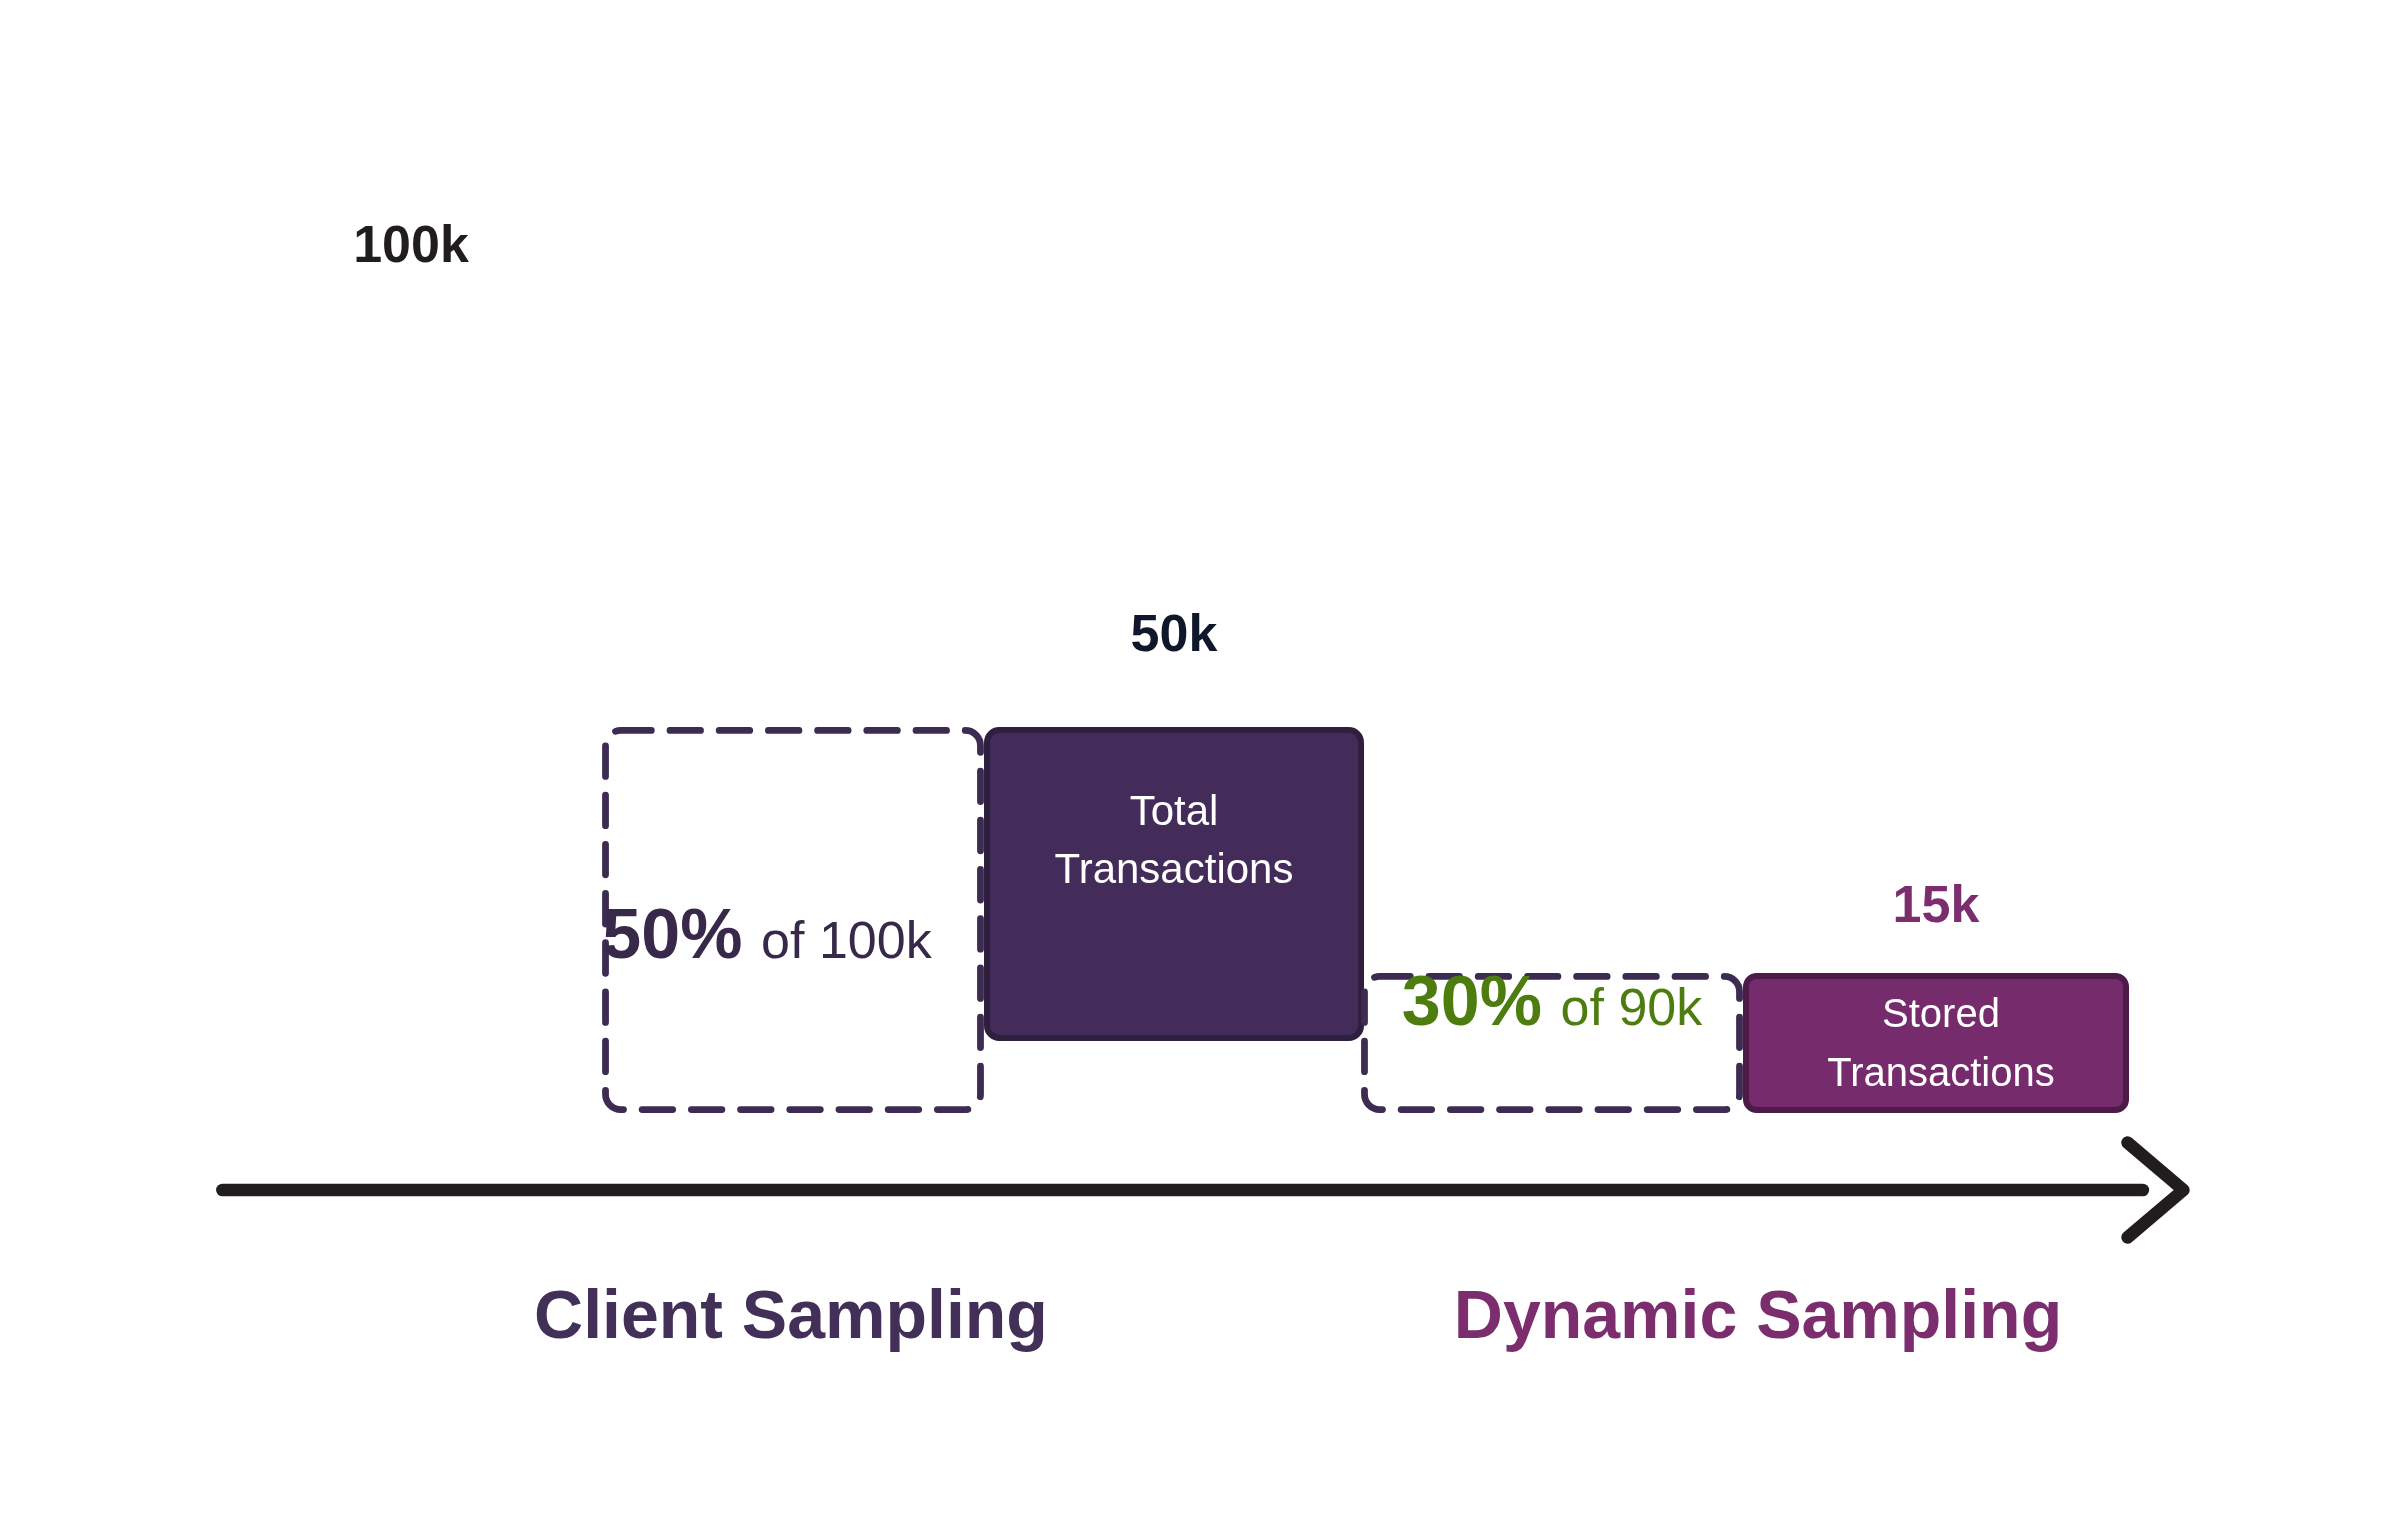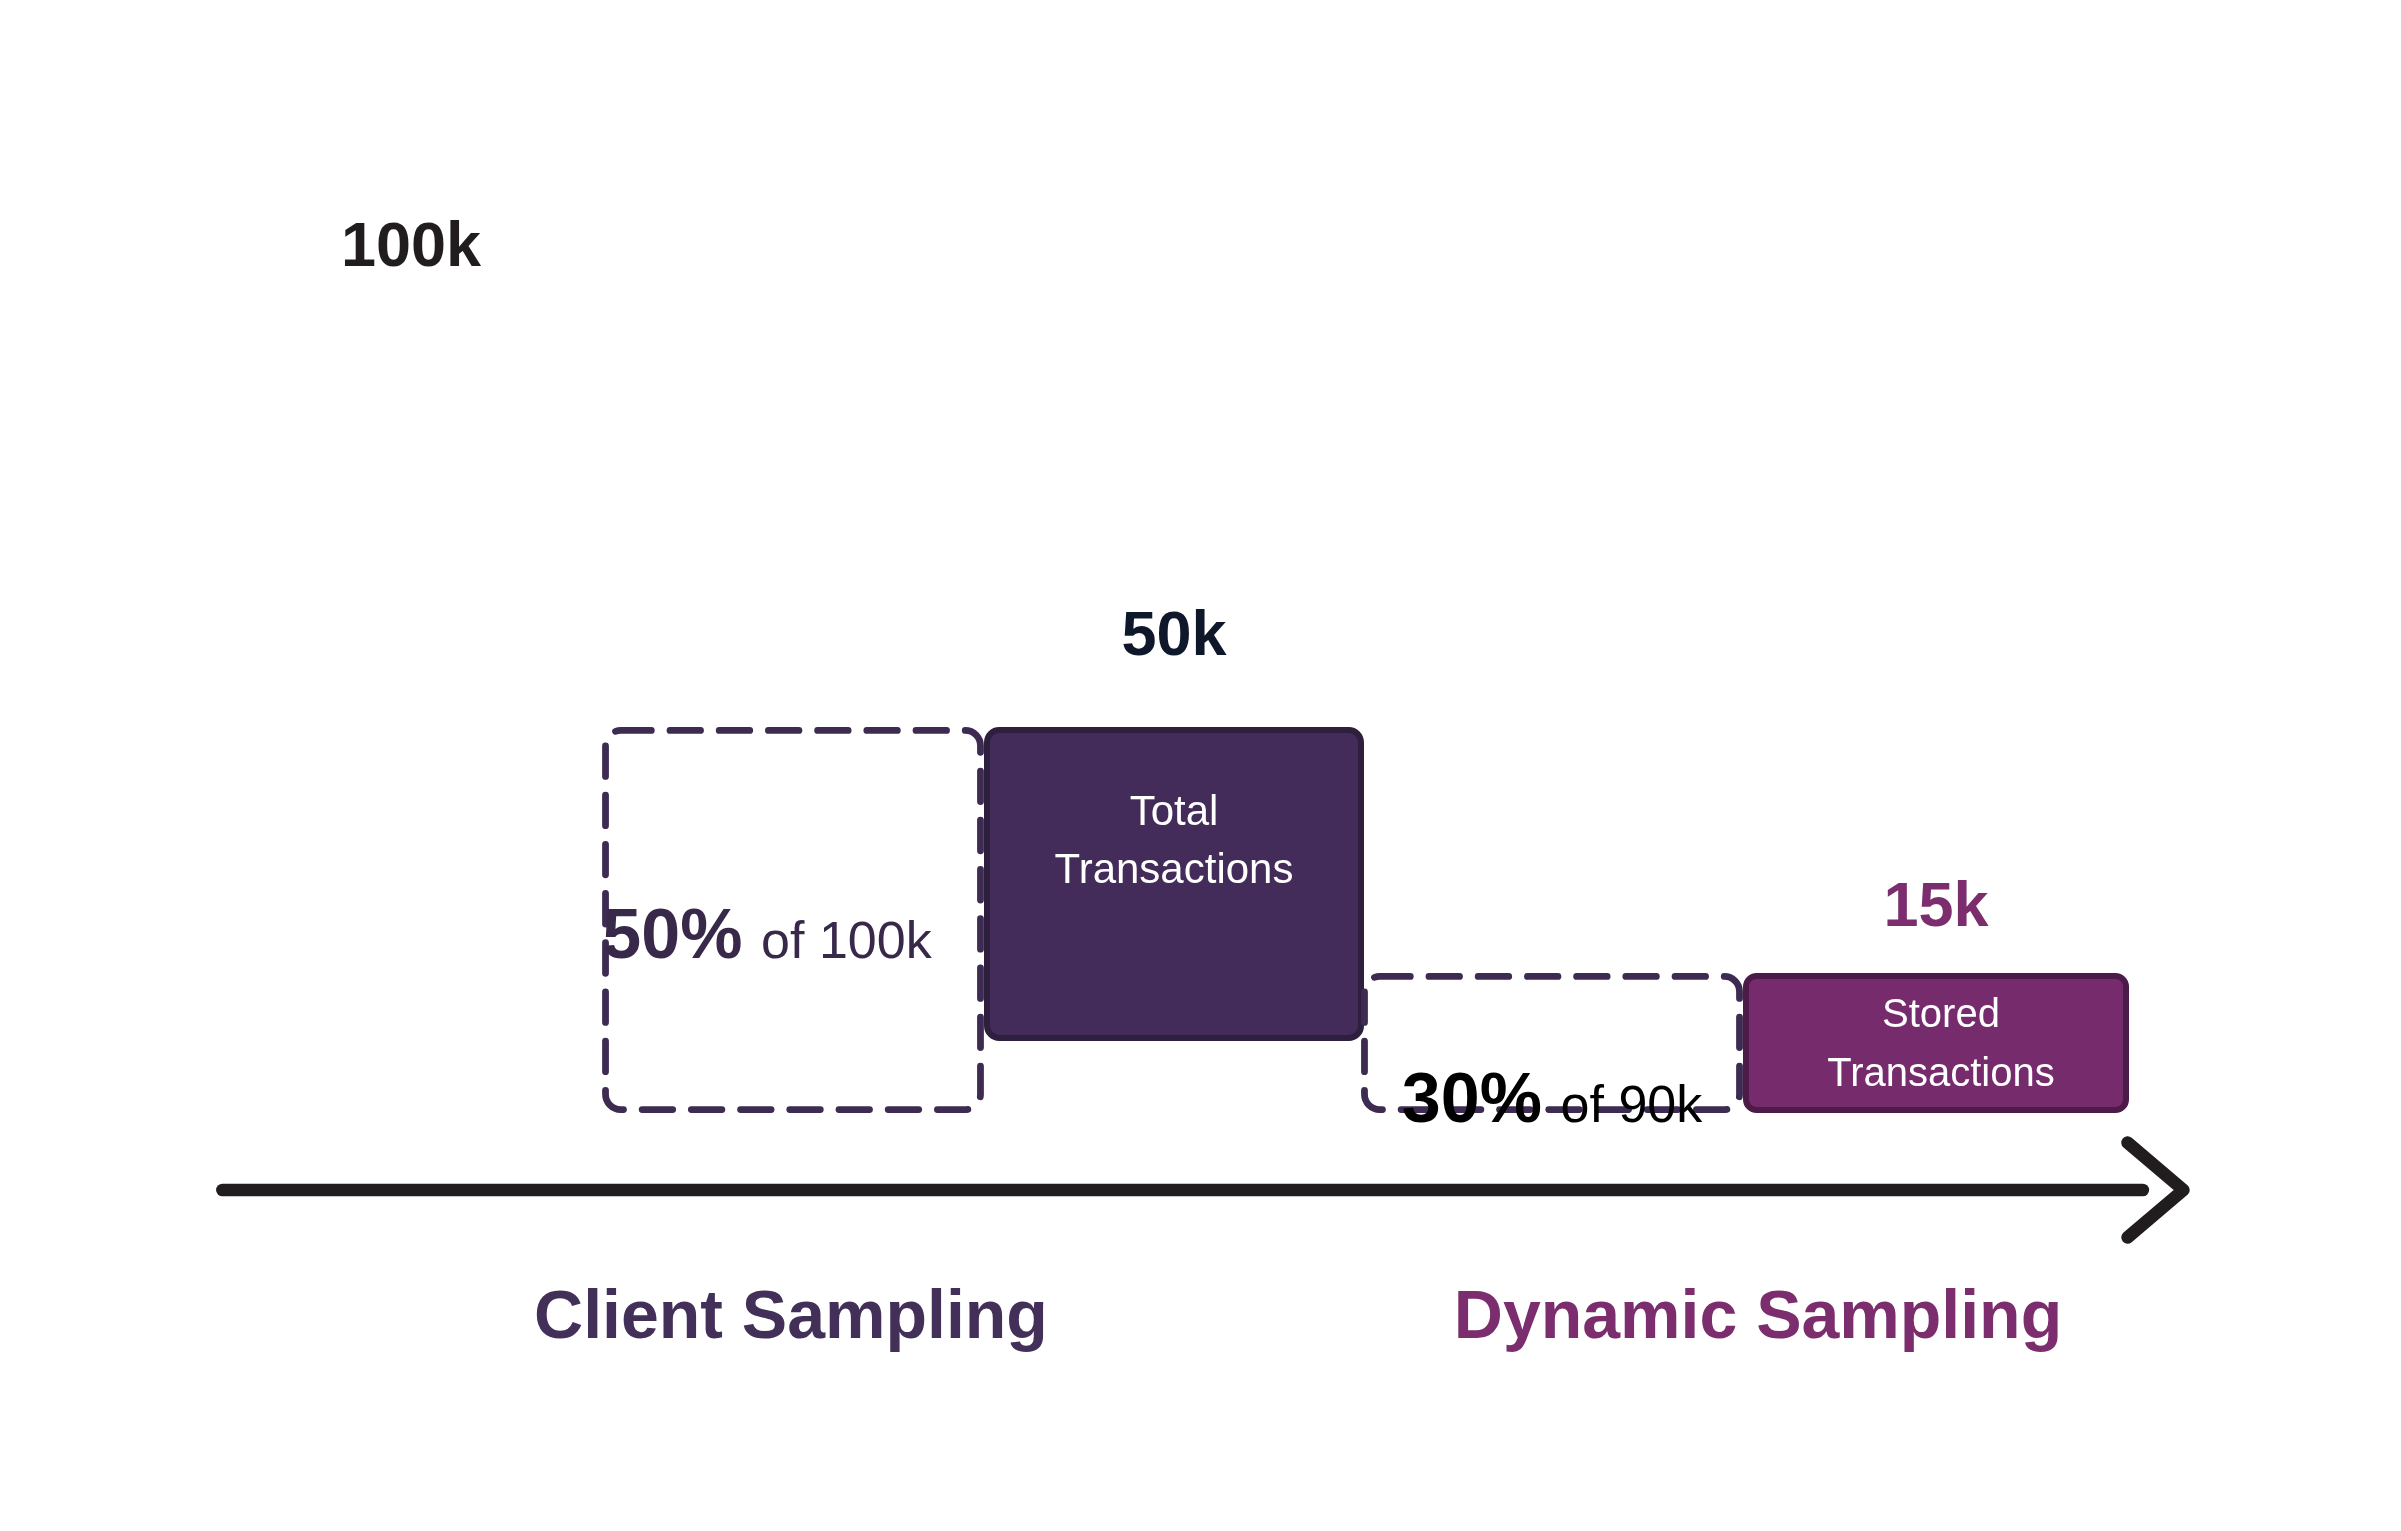--- a/index.html
+++ b/index.html
@@ -9,21 +9,21 @@
     height: 1531px;
     background: #ffffff;
     overflow: hidden;
     font-family: "Liberation Sans", "DejaVu Sans", sans-serif;
   }
   .abs { position: absolute; }
 
   
   .value-label {
     text-align: center;
-    font-size: 63px;
+    font-size: 52px;
     font-weight: 600;
     letter-spacing: 0px;
     line-height: 78px;
     height: 78px;
   }
 
   
   .bar {
     box-sizing: border-box;
     border-style: solid;
@@ -95,21 +95,21 @@
       <span>Total</span>
       <span>Transactions</span>
     </div>
   </div>
 
   <div class="abs dash-box" style="left: 1361px; top: 973px; width: 382px; height: 140px; color: rgb(62, 43, 82);">
     <svg width="382" height="140" viewBox="0 0 450 165">
       <rect x="4" y="4" width="442" height="157" rx="18" ry="18" fill="none" stroke="currentColor" stroke-width="8" stroke-dasharray="36 22" stroke-linecap="round"></rect>
     </svg>
   </div>
-  <div class="abs" style="left: 1361px; top: 1028px; width: 382px; height: 140px; display: flex; color: #000000;">
+  <div class="abs" style="left: 1361px; top: 931px; width: 382px; height: 140px; display: flex; color: #4d7c0f;">
     <div style="display:flex; align-items:baseline; gap:18.7px; margin:auto;">
       <span class="pct-big">30%</span>
       <span class="pct-small">of 90k</span>
     </div>
   </div>
 
   <div class="abs value-label" style="left: 1743px; top: 865px; width: 386px; color: rgb(123, 45, 110);">15k</div>
 
   <div class="abs bar" style="left: 1743px; top: 973px; width: 386px; height: 140px; border-radius: 13.6px; background-color: rgb(117, 43, 108); border-color: rgb(77, 27, 71); padding-left: 10px;">
     <div class="bar-text small">

